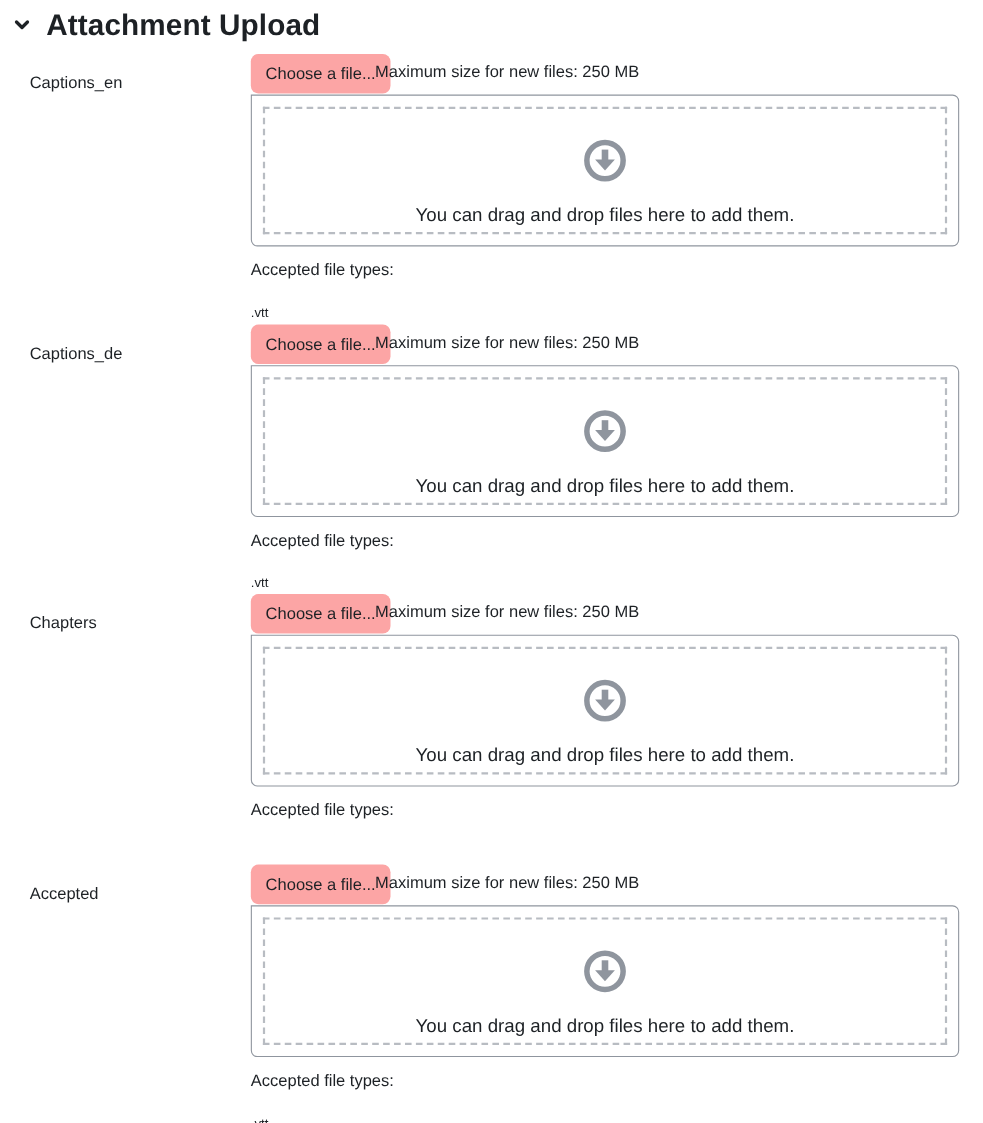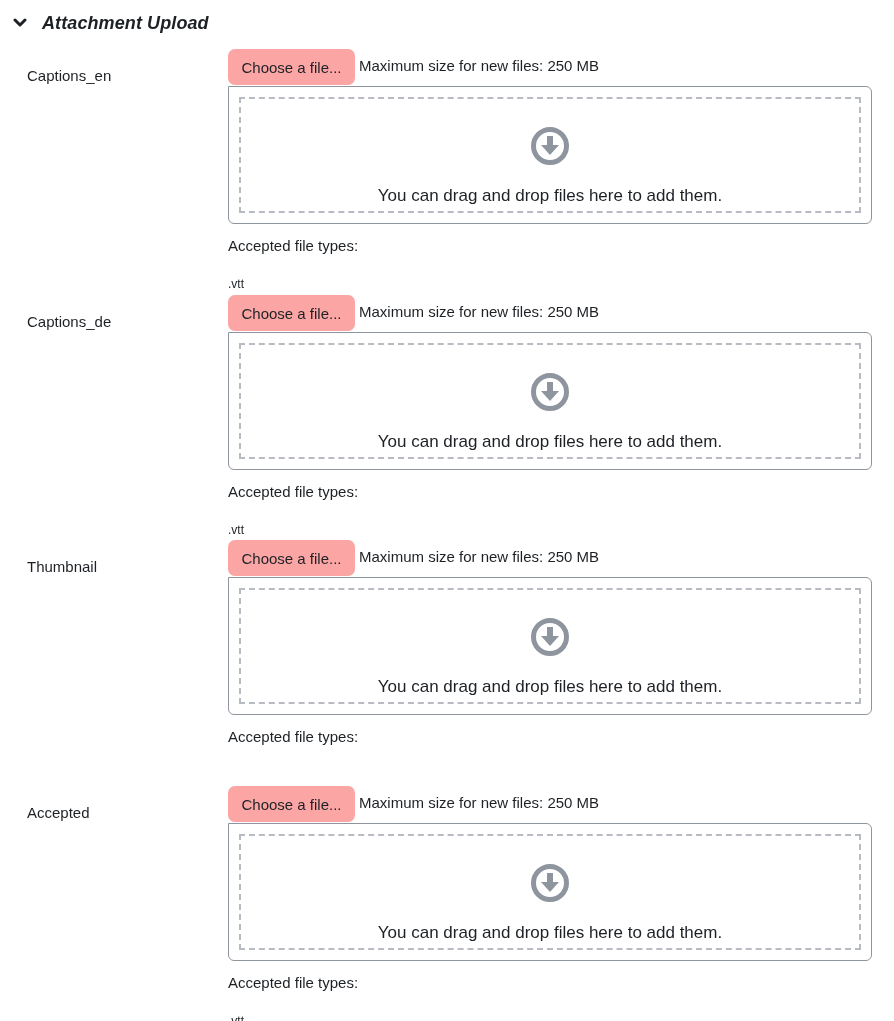--- a/index.html
+++ b/index.html
@@ -5,33 +5,33 @@
     html, body { margin: 0; padding: 0; background: #ffffff; }
     body {
       width: 894px; height: 1021px; overflow: hidden; position: relative;
       font-family: "Liberation Sans", sans-serif; color: #1d2125;
     }
     .header {
       position: absolute; left: 10px; top: 6px; height: 34px;
       display: flex; align-items: center;
     }
     .chev { width: 20px; height: 20px; margin-right: 12px; display: flex; align-items: center; justify-content: center; }
-    .title { font-size: 18px; font-weight: bold; color: #1d2125; letter-spacing: 0.1px; font-style: italic; }
+    .title { font-size: 27px; font-weight: bold; color: #1d2125; letter-spacing: 0.1px; }
     .section { position: absolute; left: 0; width: 894px; height: 246px; }
     .field-label {
       position: absolute; left: 27px; top: 18px; font-size: 15px; color: #1d2125;
     }
     .btn {
       position: absolute; left: 228px; top: 0; width: 127px; height: 36px;
       background: #fca5a5; border-radius: 7px; border: none;
       font-family: "Liberation Sans", sans-serif; font-size: 15px; color: #1d2125;
       display: flex; align-items: center; justify-content: center; padding: 0; cursor: pointer;
     }
     .maxsize {
-      position: absolute; left: 359px; top: 8px; font-size: 15px; color: #1d2125;
+      position: absolute; left: 341px; top: 8px; font-size: 15px; color: #1d2125;
     }
     .outer {
       position: absolute; left: 228px; top: 37px; width: 644px; height: 138px;
       border: 1px solid #8f959e; border-radius: 6px; box-sizing: border-box;
       border-top-left-radius: 0; border-top-right-radius: 6px;
     }
     .inner {
       position: absolute; left: 10px; top: 10px; right: 10px; bottom: 10px;
       border: 2px dashed #b8bcc2; box-sizing: border-box;
     }
@@ -92,21 +92,21 @@
         <path d="M11 19 L29 19 L20 29 Z" fill="#8f959e"></path>
       </svg>
       <div class="drop-text">You can drag and drop files here to add them.</div>
     </div>
   </div>
   <span class="accepted-label">Accepted file types:</span>
   <span class="types">.vtt</span>
 </div>
 
 <div class="section" style="top:540px;">
-  <span class="field-label">Thumbnail</span>
+  <span class="field-label">Chapters</span>
   <button class="btn">Choose a file...</button>
   <span class="maxsize">Maximum size for new files: 250 MB</span>
   <div class="outer">
     <div class="inner">
       <svg class="dl-icon" viewBox="0 0 40 40">
         <circle cx="20" cy="20" r="16.5" fill="none" stroke="#8f959e" stroke-width="5"></circle>
         <rect x="17" y="10" width="6" height="11" fill="#8f959e"></rect>
         <path d="M11 19 L29 19 L20 29 Z" fill="#8f959e"></path>
       </svg>
       <div class="drop-text">You can drag and drop files here to add them.</div>

